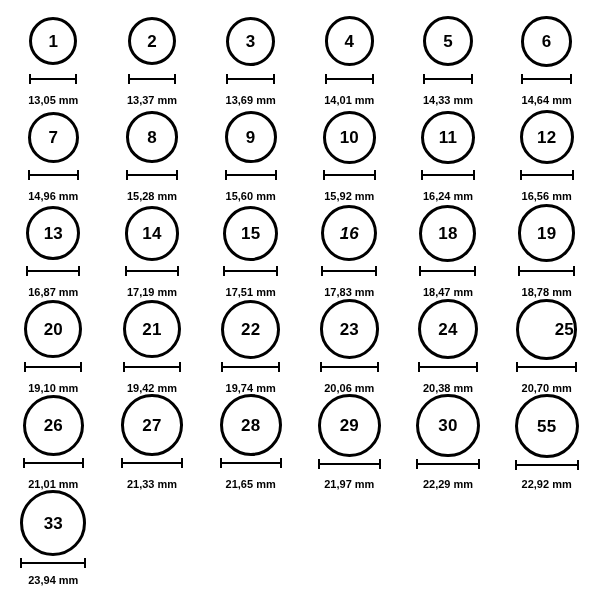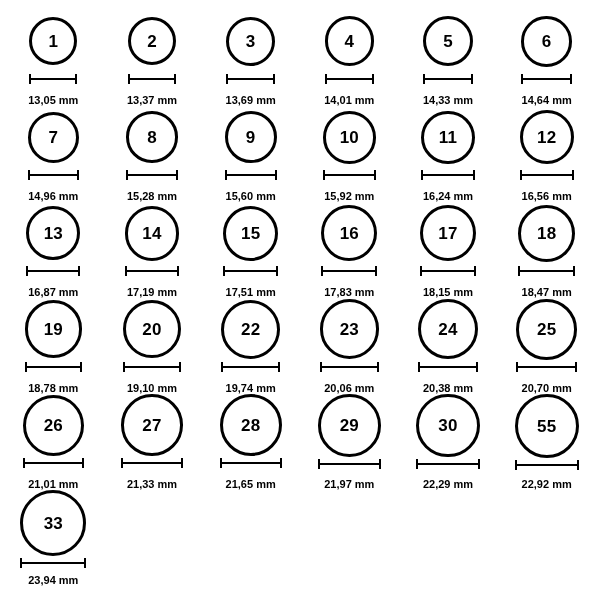--- a/index.html
+++ b/index.html
@@ -284,43 +284,30 @@
         </div>
         <div class="measure" style="width: 55.4px;">
           <div class="bar"></div>
           <div class="tick left"></div>
           <div class="tick right"></div>
         </div>
         <div class="mm">17,51 mm</div>
       </div>
       <div class="cell">
         <div class="ring-wrap">
-          <div class="ring" style="width: 55.9px; height: 55.9px;">
+          <div class="ring" style="width: 55.9px; height: 55.9px; font-style: italic;">
             <span class="ring-label">16</span>
           </div>
         </div>
         <div class="measure" style="width: 55.9px;">
           <div class="bar"></div>
           <div class="tick left"></div>
           <div class="tick right"></div>
         </div>
         <div class="mm">17,83 mm</div>
-      </div>
-      <div class="cell">
-        <div class="ring-wrap">
-          <div class="ring" style="width: 56.4px; height: 56.4px;">
-            <span class="ring-label">17</span>
-          </div>
-        </div>
-        <div class="measure" style="width: 56.4px;">
-          <div class="bar"></div>
-          <div class="tick left"></div>
-          <div class="tick right"></div>
-        </div>
-        <div class="mm">18,15 mm</div>
       </div>
       <div class="cell">
         <div class="ring-wrap">
           <div class="ring" style="width: 57px; height: 57px;">
             <span class="ring-label">18</span>
           </div>
         </div>
         <div class="measure" style="width: 57px;">
           <div class="bar"></div>
           <div class="tick left"></div>
@@ -349,20 +336,33 @@
         </div>
         <div class="measure" style="width: 58px;">
           <div class="bar"></div>
           <div class="tick left"></div>
           <div class="tick right"></div>
         </div>
         <div class="mm">19,10 mm</div>
       </div>
       <div class="cell">
         <div class="ring-wrap">
+          <div class="ring" style="width: 58.5px; height: 58.5px;">
+            <span class="ring-label">21</span>
+          </div>
+        </div>
+        <div class="measure" style="width: 58.5px;">
+          <div class="bar"></div>
+          <div class="tick left"></div>
+          <div class="tick right"></div>
+        </div>
+        <div class="mm">19,42 mm</div>
+      </div>
+      <div class="cell">
+        <div class="ring-wrap">
           <div class="ring" style="width: 59.1px; height: 59.1px;">
             <span class="ring-label">22</span>
           </div>
         </div>
         <div class="measure" style="width: 59.1px;">
           <div class="bar"></div>
           <div class="tick left"></div>
           <div class="tick right"></div>
         </div>
         <div class="mm">19,74 mm</div>
@@ -388,21 +388,21 @@
         </div>
         <div class="measure" style="width: 60.1px;">
           <div class="bar"></div>
           <div class="tick left"></div>
           <div class="tick right"></div>
         </div>
         <div class="mm">20,38 mm</div>
       </div>
       <div class="cell">
         <div class="ring-wrap">
-          <div class="ring" style="width: 60.6px; height: 60.6px;">
+          <div class="ring" style="width: 60.6px; height: 60.6px; justify-content: flex-end;">
             <span class="ring-label">25</span>
           </div>
         </div>
         <div class="measure" style="width: 60.6px;">
           <div class="bar"></div>
           <div class="tick left"></div>
           <div class="tick right"></div>
         </div>
         <div class="mm">20,70 mm</div>
       </div>

